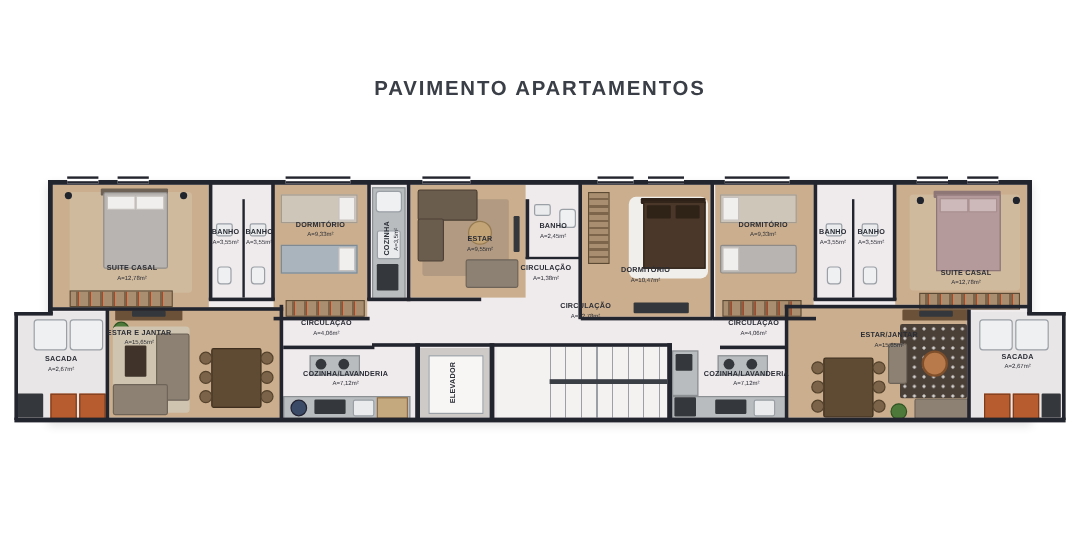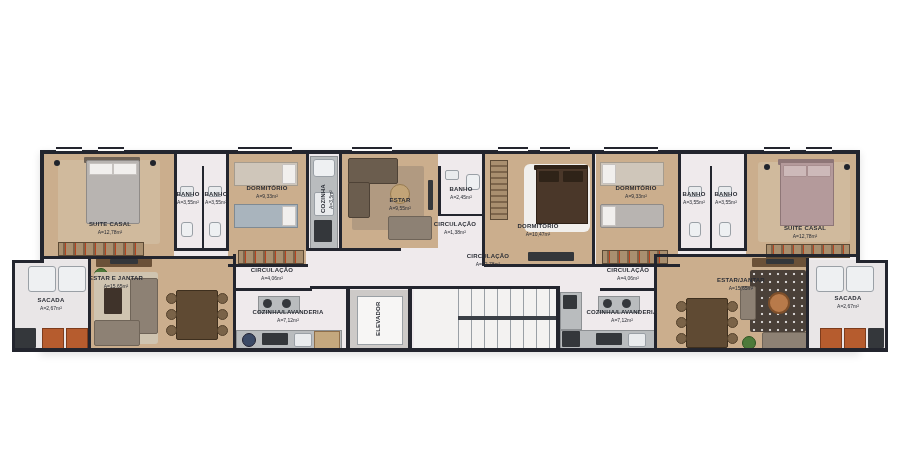--- a/index.html
+++ b/index.html
@@ -56,20 +56,21 @@
        justify-content:center;text-align:center;color:#2a2d35;}
   .lbl .n{font-size:6px;font-weight:700;letter-spacing:.2px;line-height:1.25;white-space:nowrap;}
   .lbl .a{font-size:5px;line-height:1.2;white-space:nowrap;}
   .vert{writing-mode:vertical-rl;transform:rotate(180deg);}
 </style>
 </head>
 <body>
 
 <div class="screen">
 
+  <div class="title">PAVIMENTO APARTAMENTOS</div>
 
   <div class="f" style="position:absolute;left:0;top:0;width:900px;height:450px;">
 
     <div class="f slab" style="left:40px;top:150px;width:820px;height:202px;"></div>
     <div class="f balc" style="left:12px;top:260px;width:80px;height:90px;"></div>
     <div class="f balc" style="left:808px;top:260px;width:80px;height:90px;"></div>
     <div class="f wood" style="left:44px;top:154px;width:130px;height:102px;"></div>
     <div class="f wood" style="left:228px;top:154px;width:78px;height:110px;"></div>
     <div class="f wood" style="left:342px;top:154px;width:96px;height:94px;"></div>
     <div class="f wood" style="left:484px;top:154px;width:108px;height:110px;"></div>

